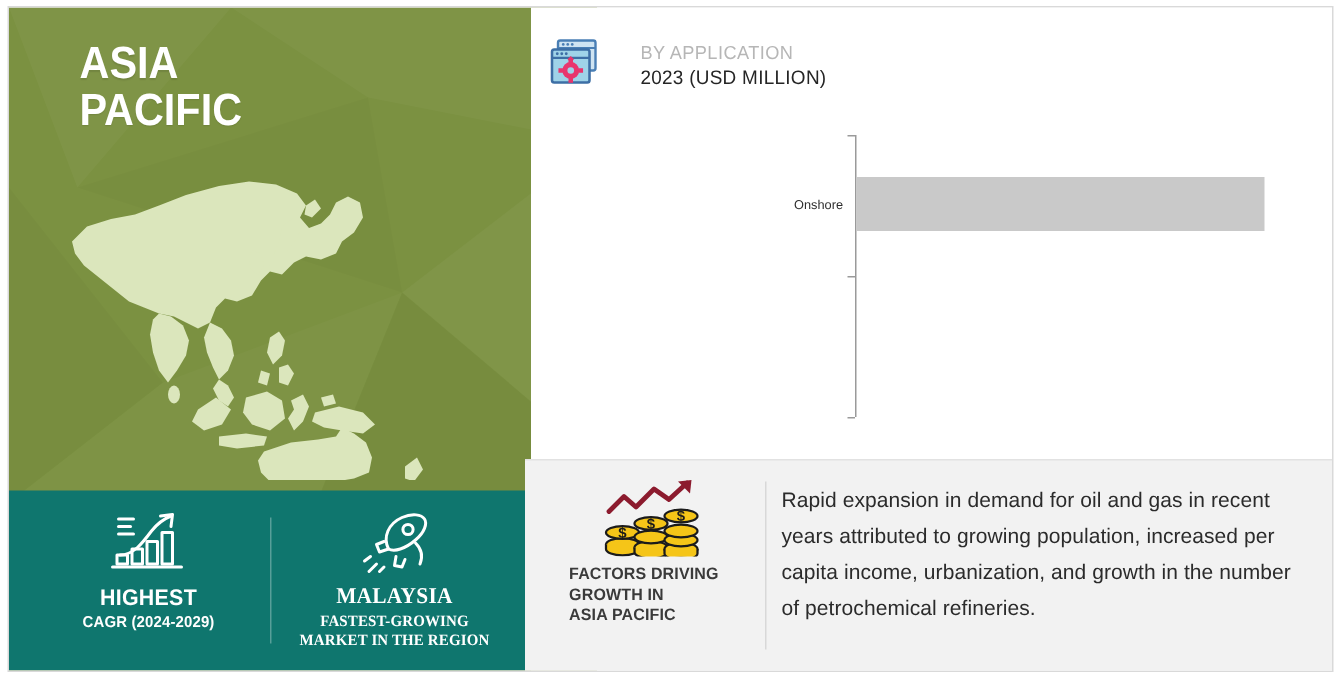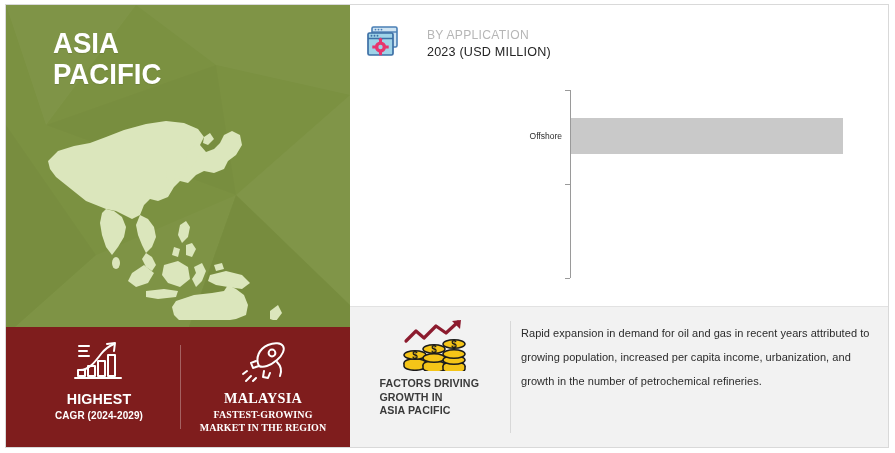--- a/index.html
+++ b/index.html
@@ -28,20 +28,21 @@
 
   
   .region-panel {
     position: absolute;
     left: 0;
     top: 0;
     width: 344px;
     height: 442px;
     background: #7b9141;
     overflow: hidden;
+    padding-left: 48px;
   }
   .poly-layer {
     position: absolute;
     left: 0; top: 0;
     width: 100%; height: 100%;
   }
   .region-title {
     position: absolute;
     left: 47px;
     top: 22px;
@@ -64,21 +65,21 @@
   }
   .map-wrap svg { display: block; width: 100%; height: 100%; }
 
   
   .stats-band {
     position: absolute;
     left: 0;
     bottom: 0;
     width: 344px;
     height: 120px;
-    background: #7f1d1d;
+    background: #0f766e;
   }
   .stat {
     position: absolute;
     top: 12px;
     text-align: center;
     color: #ffffff;
   }
   .stat-left  { left: 18px;  width: 150px; }
   .stat-right { left: 182px; width: 150px; font-family: Liberation Serif, serif; }
   .stat-divider {
@@ -237,21 +238,21 @@
     top: 14px;
     width: 1px;
     height: 112px;
     background: #d8d8d8;
   }
   .factors-body {
     position: absolute;
     left: 171px;
     top: 14px;
     width: 352px;
-    font-size: 11px;
+    font-size: 14px;
     line-height: 24px;
     color: #2b2b2b;
     letter-spacing: 0.05px;
   }
 </style>
 </head>
 <body>
 
 <div class="card">
 
@@ -405,21 +406,21 @@
     </div>
 
     <div class="chart-area">
       <div class="axis-line" style="background: rgb(154, 154, 154);"></div>
       <div class="axis-tick" style="top: 5px; background: rgb(154, 154, 154);"></div>
       <div class="axis-tick" style="top: 99px; background: rgb(154, 154, 154);"></div>
       <div class="axis-tick" style="top: 193px; background: rgb(154, 154, 154);"></div>
 
       <div class="bar-row" style="top:33px;">
         <div class="bar" id="bar-0" style="width: 272px; background: rgb(201, 201, 201);"></div>
-        <div class="bar-label">Offshore</div>
+        <div class="bar-label">Onshore</div>
       </div>
 
     </div>
   </div>
 
   <div class="factors-panel">
     <div class="factors-left">
       <div class="factors-icon">
         <svg width="72" height="52" viewBox="0 0 72 52">
           <g stroke="#8c1b2e" stroke-width="3.2" fill="none" stroke-linecap="round" stroke-linejoin="round">

